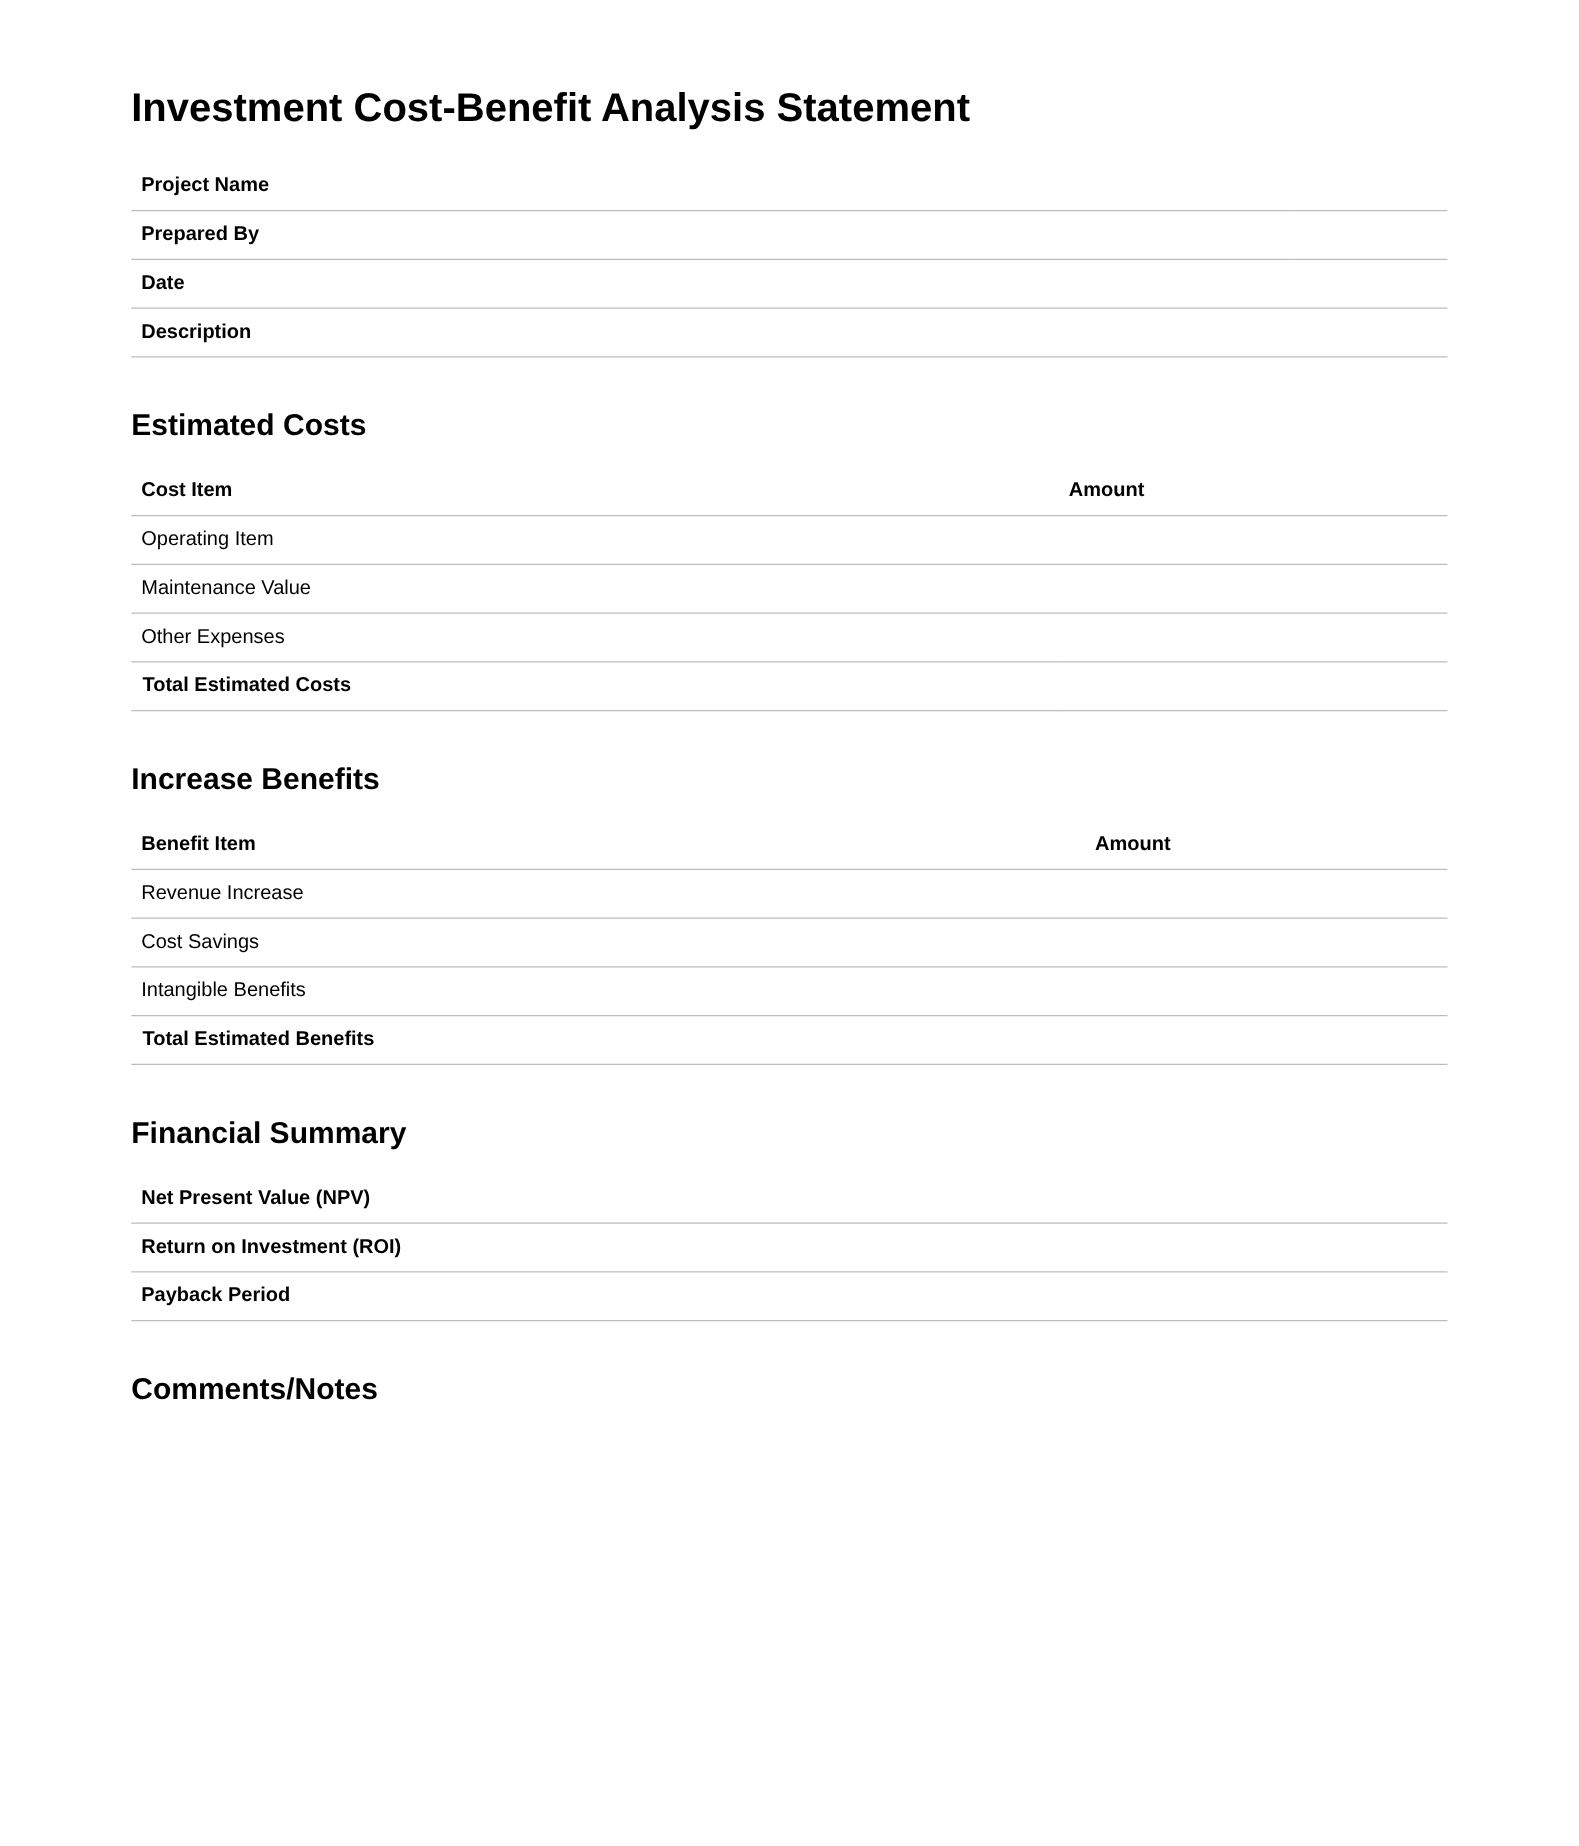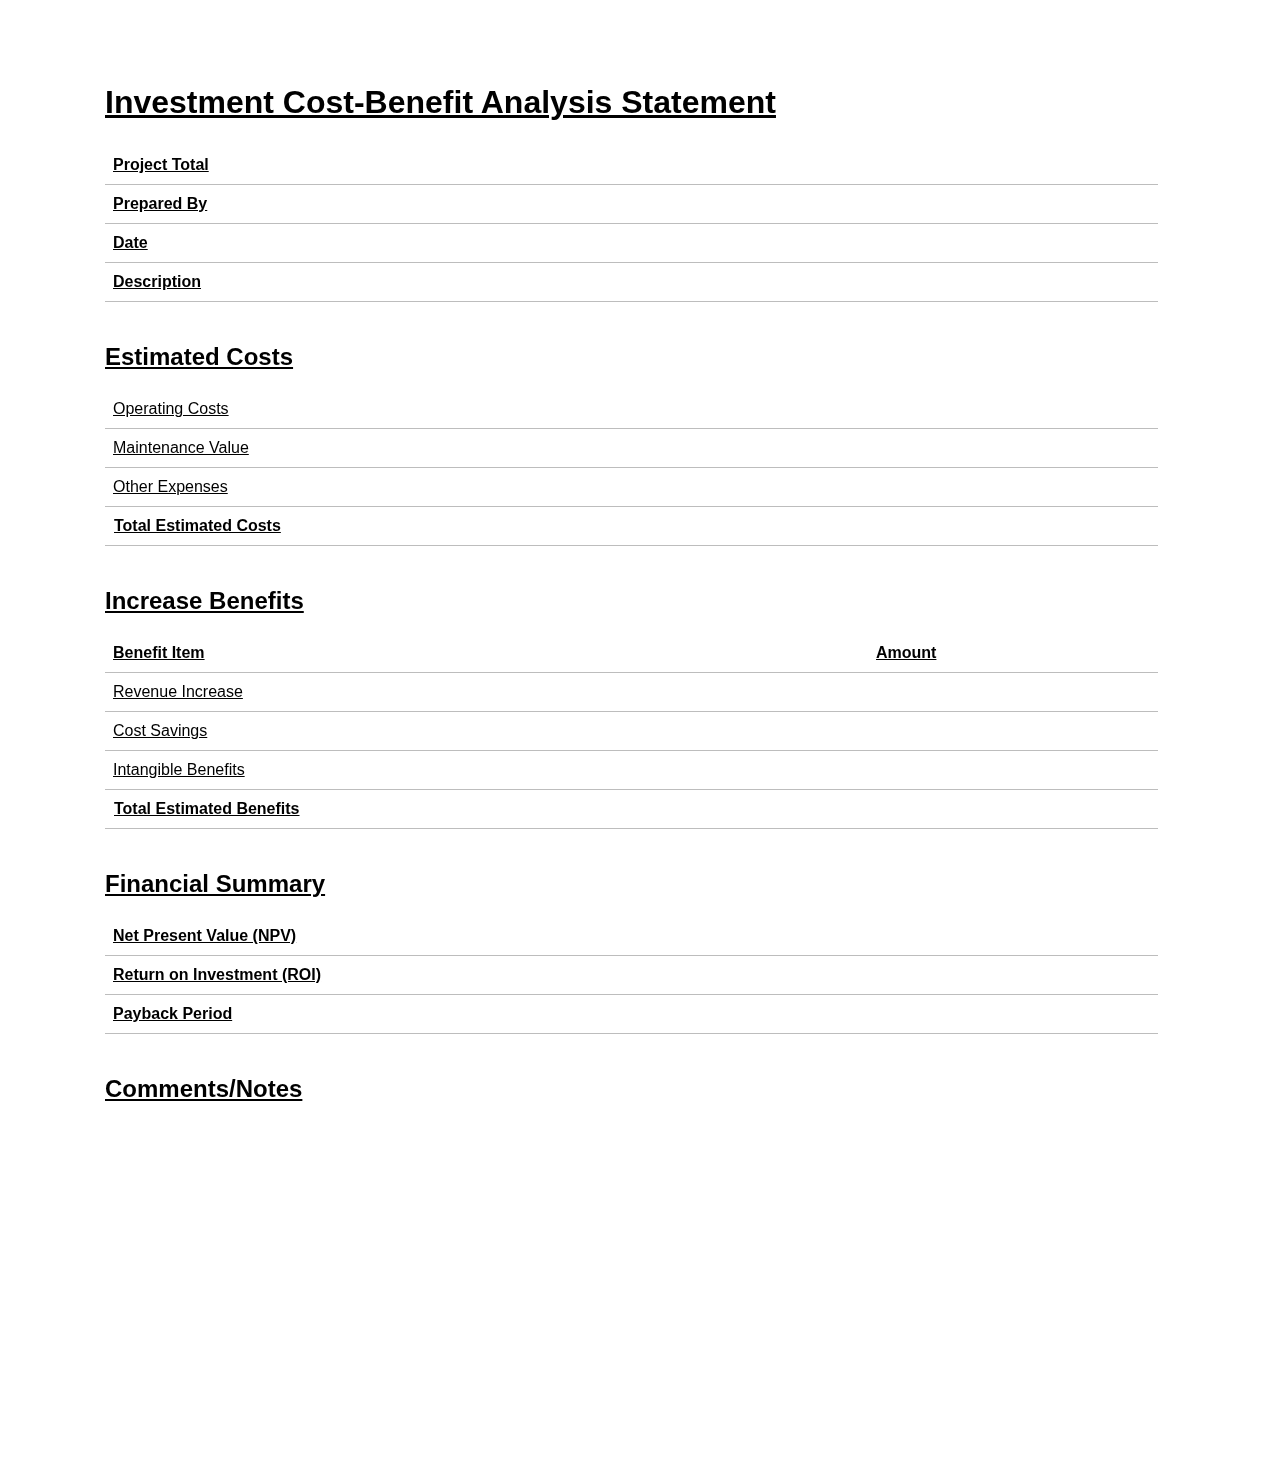--- a/index.html
+++ b/index.html
@@ -2,21 +2,21 @@
 <html><head>
 <meta charset="utf-8">
 <style>
   html, body { margin: 0; padding: 0; background: #ffffff; }
   body {
     width: 1263px; height: 1477px;
     font-family: "Liberation Sans", sans-serif;
     color: #000;
     position: relative;
   }
-  .page { position: absolute; left: 105px; top: 78px; width: 1053px; text-decoration: underline; }
+  .page { position: absolute; left: 105px; top: 62px; width: 1053px; }
   h1 { font-size: 32px; font-weight: bold; margin: 0; height: 50px; line-height: 48px; }
   h2 { font-size: 24px; font-weight: bold; margin: 0; line-height: 30px; }
   table { width: 1053px; border-collapse: collapse; }
   td, th {
     font-size: 16px; text-align: left; padding: 0 8px;
     height: 38px; border-bottom: 1px solid #bdbdbd; vertical-align: middle;
   }
   th { font-weight: bold; }
   td.b { font-weight: bold; }
   tr.total td { font-weight: bold; padding-left: 9px; }
@@ -28,21 +28,21 @@
 <body>
 
 <div class="page">
   <h1>Investment Cost-Benefit Analysis Statement</h1>
 
   <section>
     <div class="tbl-wrap">
       <table>
         <tbody>
             <tr>
-          <td class="b">Project Total</td>
+          <td class="b">Project Name</td>
           <td></td>
         </tr>
         <tr>
           <td class="b">Prepared By</td>
           <td></td>
         </tr>
         <tr>
           <td class="b">Date</td>
           <td></td>
         </tr>
@@ -53,22 +53,26 @@
       </tbody>
         </table>
     </div>
   </section>
 
   <section class="gap">
     <h2>Estimated Costs</h2>
     <div class="tbl-wrap">
       <table>
         <tbody>
+            <tr>
+          <th style="width:726px">Cost Item</th>
+          <th>Amount</th>
+        </tr>
         <tr>
-          <td>Operating Costs</td>
+          <td>Operating Item</td>
           <td></td>
         </tr>
         <tr>
           <td>Maintenance Value</td>
           <td></td>
         </tr>
         <tr>
           <td>Other Expenses</td>
           <td></td>
         </tr>

